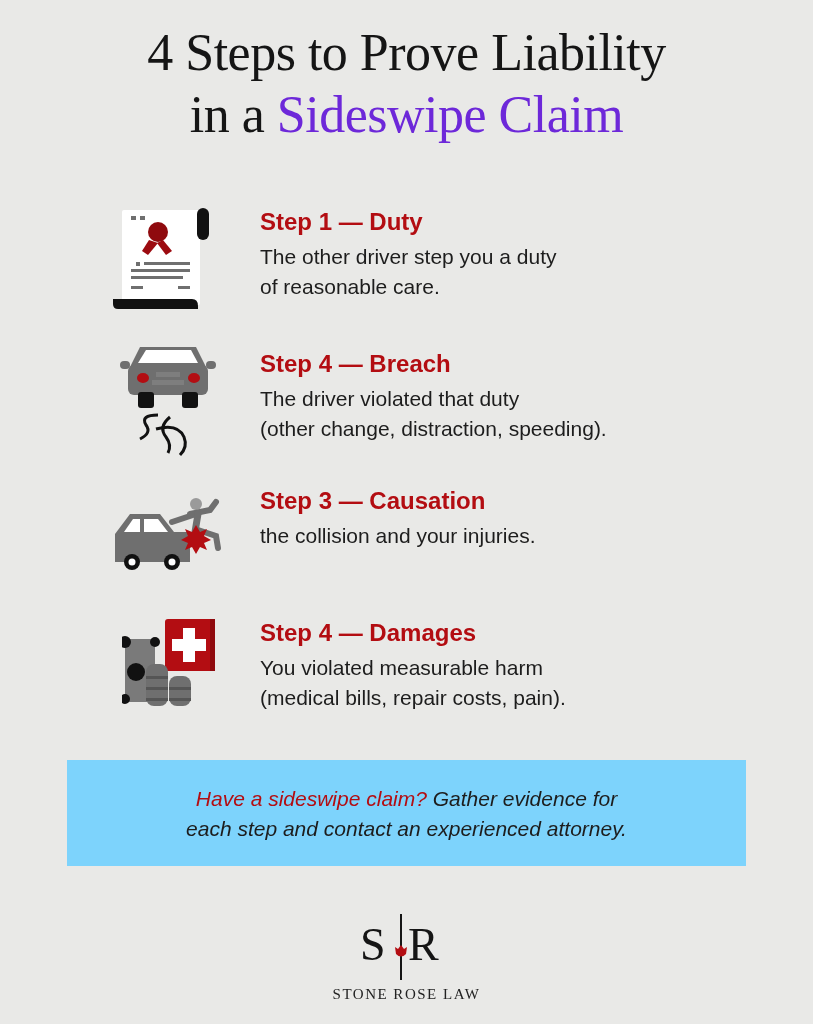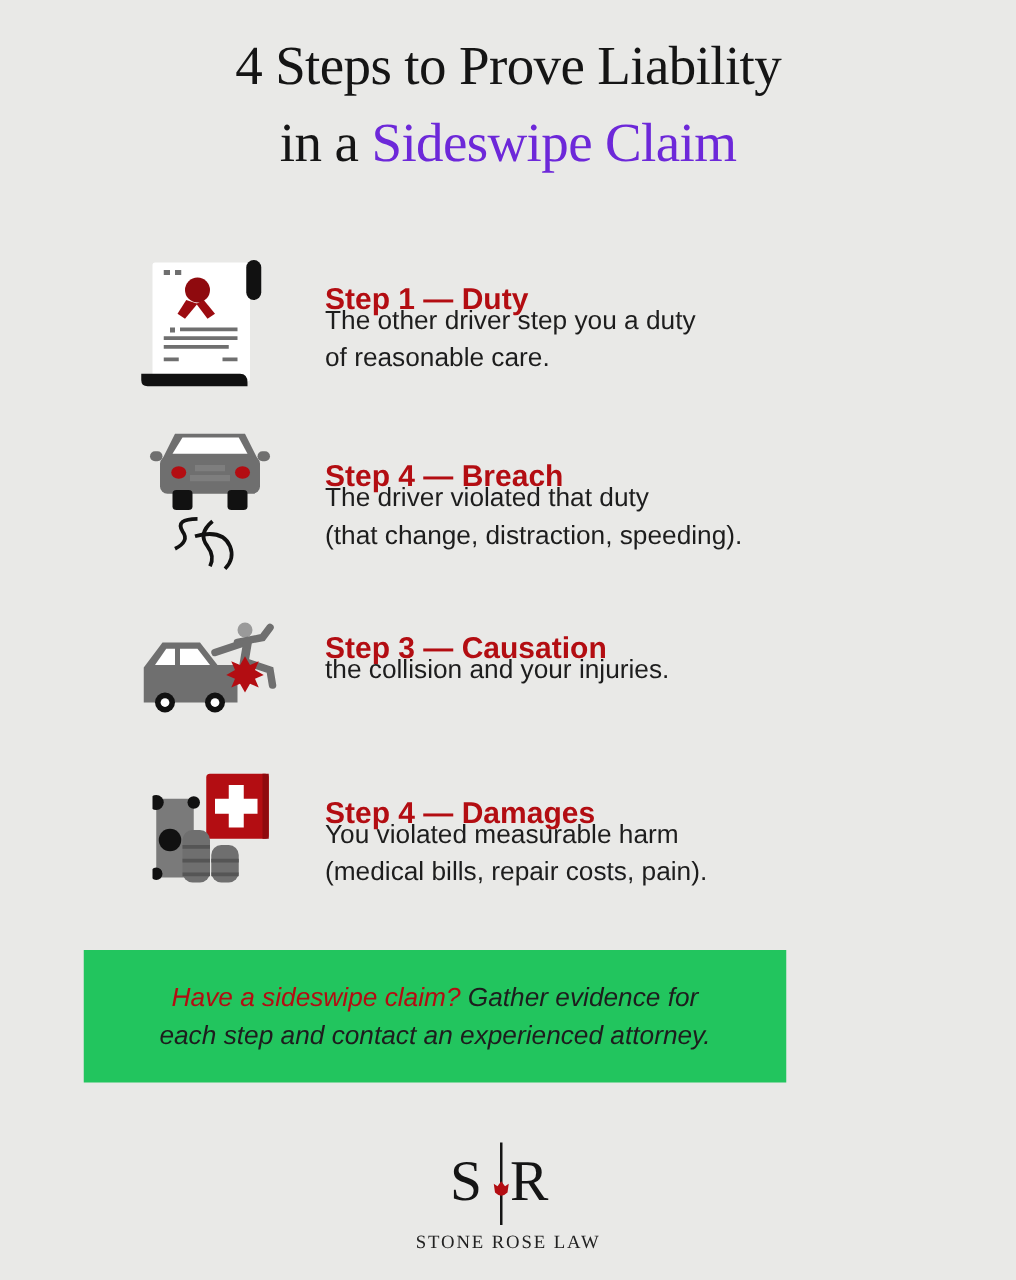--- a/index.html
+++ b/index.html
@@ -2,37 +2,37 @@
 <html><head>
 <meta charset="utf-8">
 <style>
   html, body { margin: 0; padding: 0; }
   body {
     width: 813px; height: 1024px; background: #e9e9e7; position: relative;
     overflow: hidden; font-family: "Liberation Sans", sans-serif; color: #1a1a1a;
   }
   .title {
     position: absolute; left: 0; width: 813px; top: 22px; text-align: center;
-    font-family: "Liberation Serif", serif; font-size: 44px; line-height: 62px;
+    font-family: "Liberation Serif", serif; font-size: 52px; line-height: 62px;
     color: #151515; letter-spacing: -0.5px;
   }
   .title .accent { color: #6d28d9; }
   .step { position: absolute; left: 0; width: 813px; height: 120px; }
   .step .icon { position: absolute; left: 110px; top: 0; width: 120px; height: 115px; }
   .step .heading {
-    position: absolute; left: 260px; top: 23px; font-size: 24px; font-weight: bold;
+    position: absolute; left: 260px; top: 5px; font-size: 24px; font-weight: bold;
     color: #b30d12; white-space: nowrap;
   }
   .step .desc {
     position: absolute; left: 260px; top: 39px; font-size: 21px; line-height: 30px;
     color: #1d1d1d; white-space: nowrap;
   }
   .cta {
-    position: absolute; left: 67px; top: 760px; width: 562px; height: 106px;
-    background: #22c55e; text-align: center; box-sizing: border-box; padding-top: 24px;
+    position: absolute; left: 67px; top: 760px; width: 679px; height: 106px;
+    background: #7dd3fc; text-align: center; box-sizing: border-box; padding-top: 24px;
     font-style: italic; font-size: 21px; line-height: 30px; color: #1d1d1d;
   }
   .cta .accent { color: #b30d12; }
   .logo { position: absolute; left: 350px; top: 912px; width: 115px; height: 70px; }
   .logo .letter {
     position: absolute; top: 8px; font-family: "Liberation Serif", serif; font-size: 46px;
     line-height: 50px; color: #151515;
   }
   .logo .bar { position: absolute; left: 50px; top: 2px; width: 2px; height: 66px; background: #151515; }
   .logo .rose { position: absolute; left: 43px; top: 32px; width: 16px; height: 14px; }
@@ -90,21 +90,21 @@
       <rect x="38" y="35" width="24" height="5" fill="#7e7e7e"></rect>
       <rect x="34" y="43" width="32" height="5" fill="#7e7e7e"></rect>
       <path d="M40 78 Q22 78 28 88 Q34 96 22 102" stroke="#111" stroke-width="3" fill="none"></path>
       <path d="M38 92 Q60 86 66 100 Q70 110 62 118" stroke="#111" stroke-width="3" fill="none"></path>
       <path d="M52 80 Q40 90 48 100 Q54 108 50 116" stroke="#111" stroke-width="3" fill="none"></path>
     </svg>
   </div>
   <div class="heading">Step 4 — Breach</div>
   <div class="desc">
     <div>The driver violated that duty</div>
-    <div>(that change, distraction, speeding).</div>
+    <div>(other change, distraction, speeding).</div>
   </div>
 </div>
 
 <div class="step" style="top:482px;">
   <div class="icon" style="left:110px; top:10px;">
     <svg width="125" height="80" viewBox="0 0 125 80">
       <circle cx="86" cy="12" r="6" fill="#9a9a9a"></circle>
       <path d="M80 22 L100 18 L106 10" stroke="#6f6f6f" stroke-width="6" fill="none" stroke-linecap="round"></path>
       <path d="M86 22 L62 30" stroke="#6f6f6f" stroke-width="6" fill="none" stroke-linecap="round"></path>
       <path d="M88 22 L84 46 L72 56" stroke="#6f6f6f" stroke-width="7" fill="none" stroke-linecap="round"></path>

